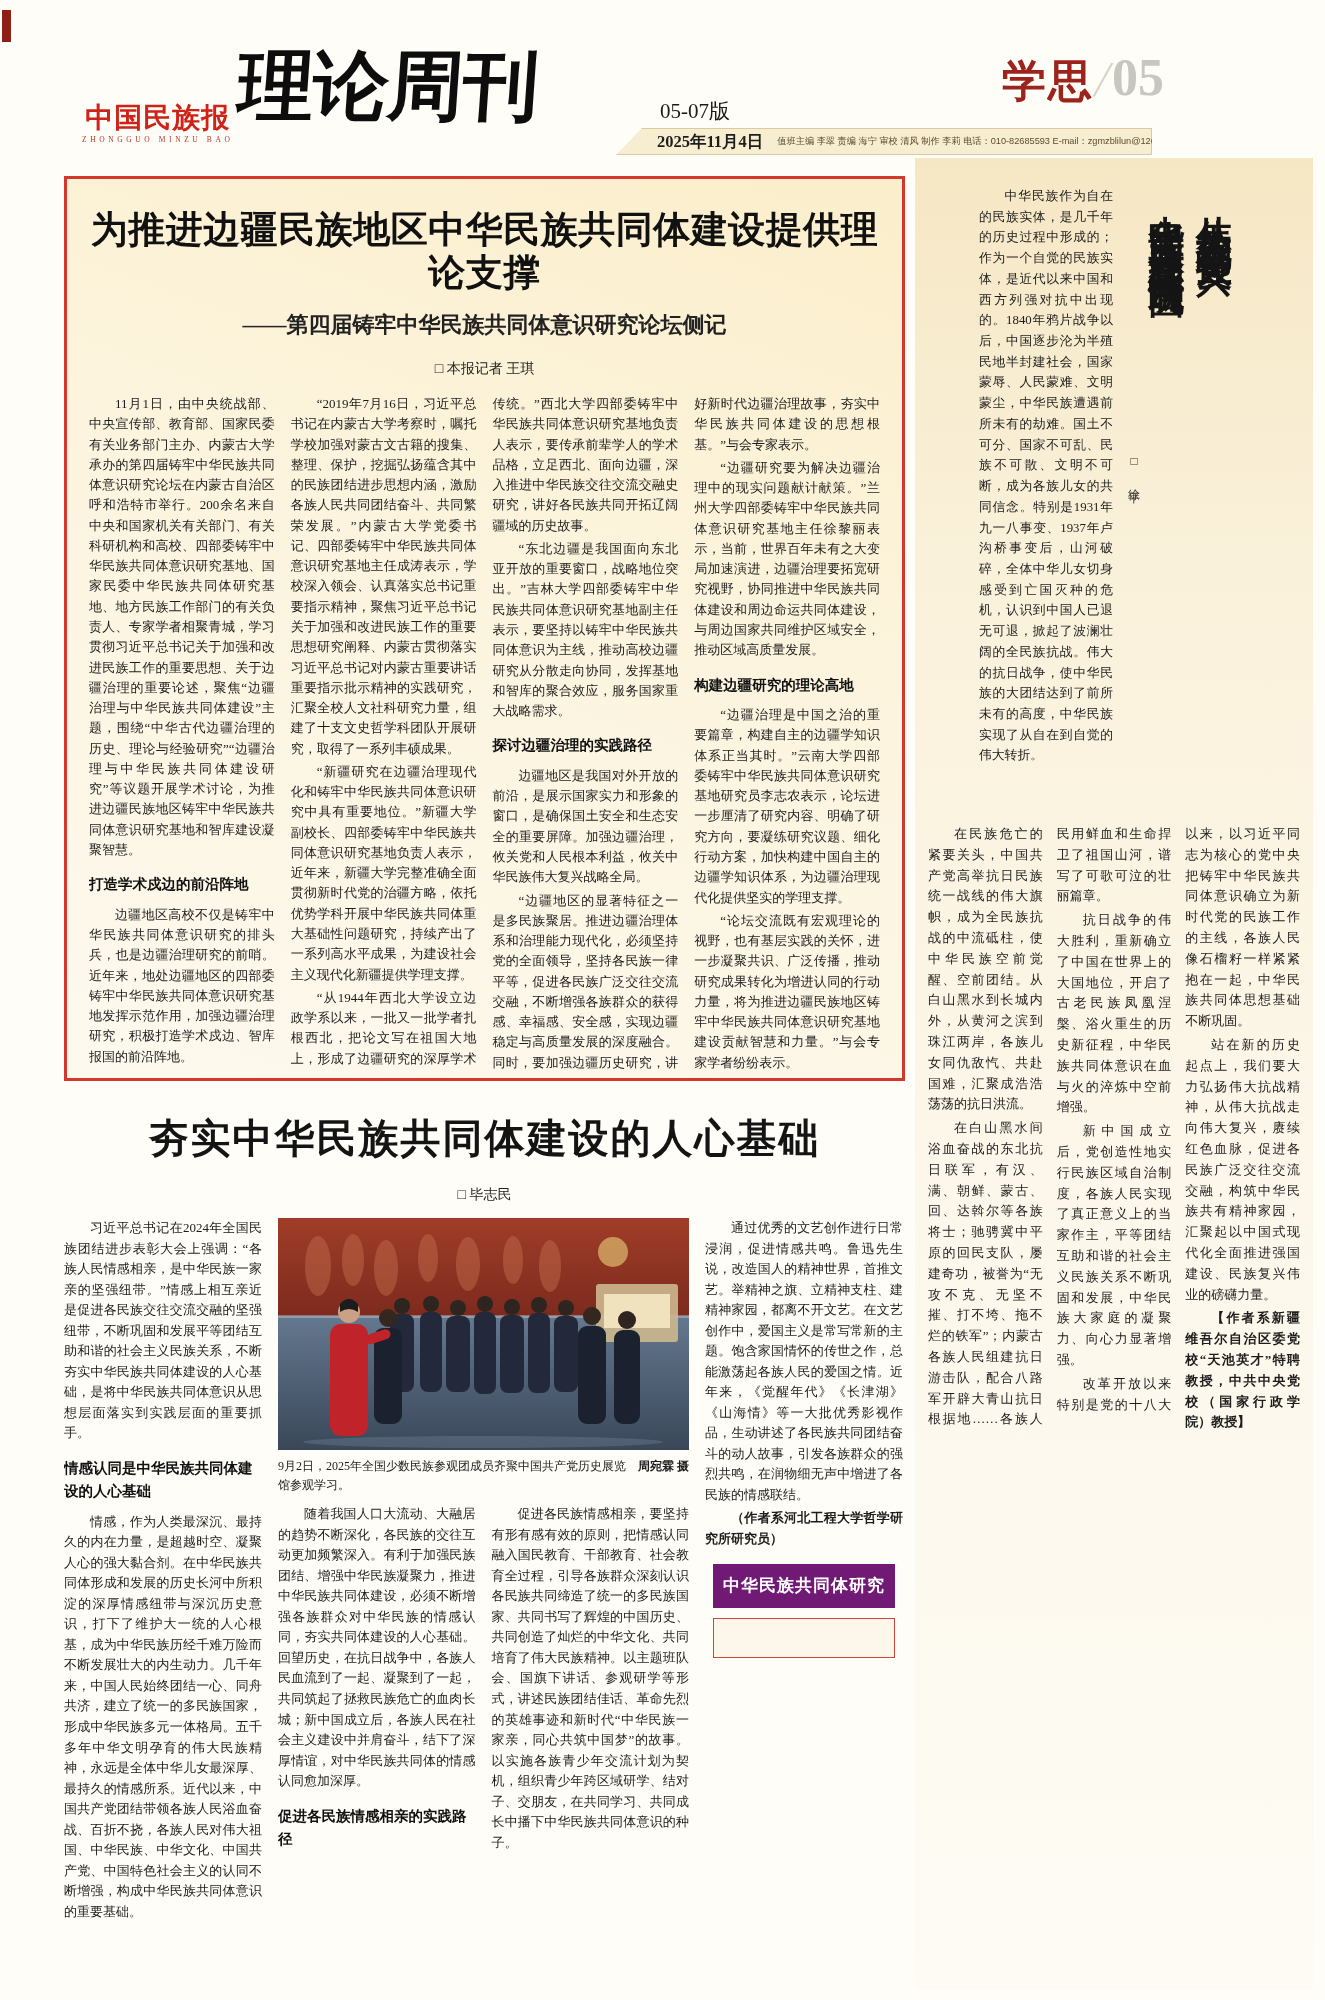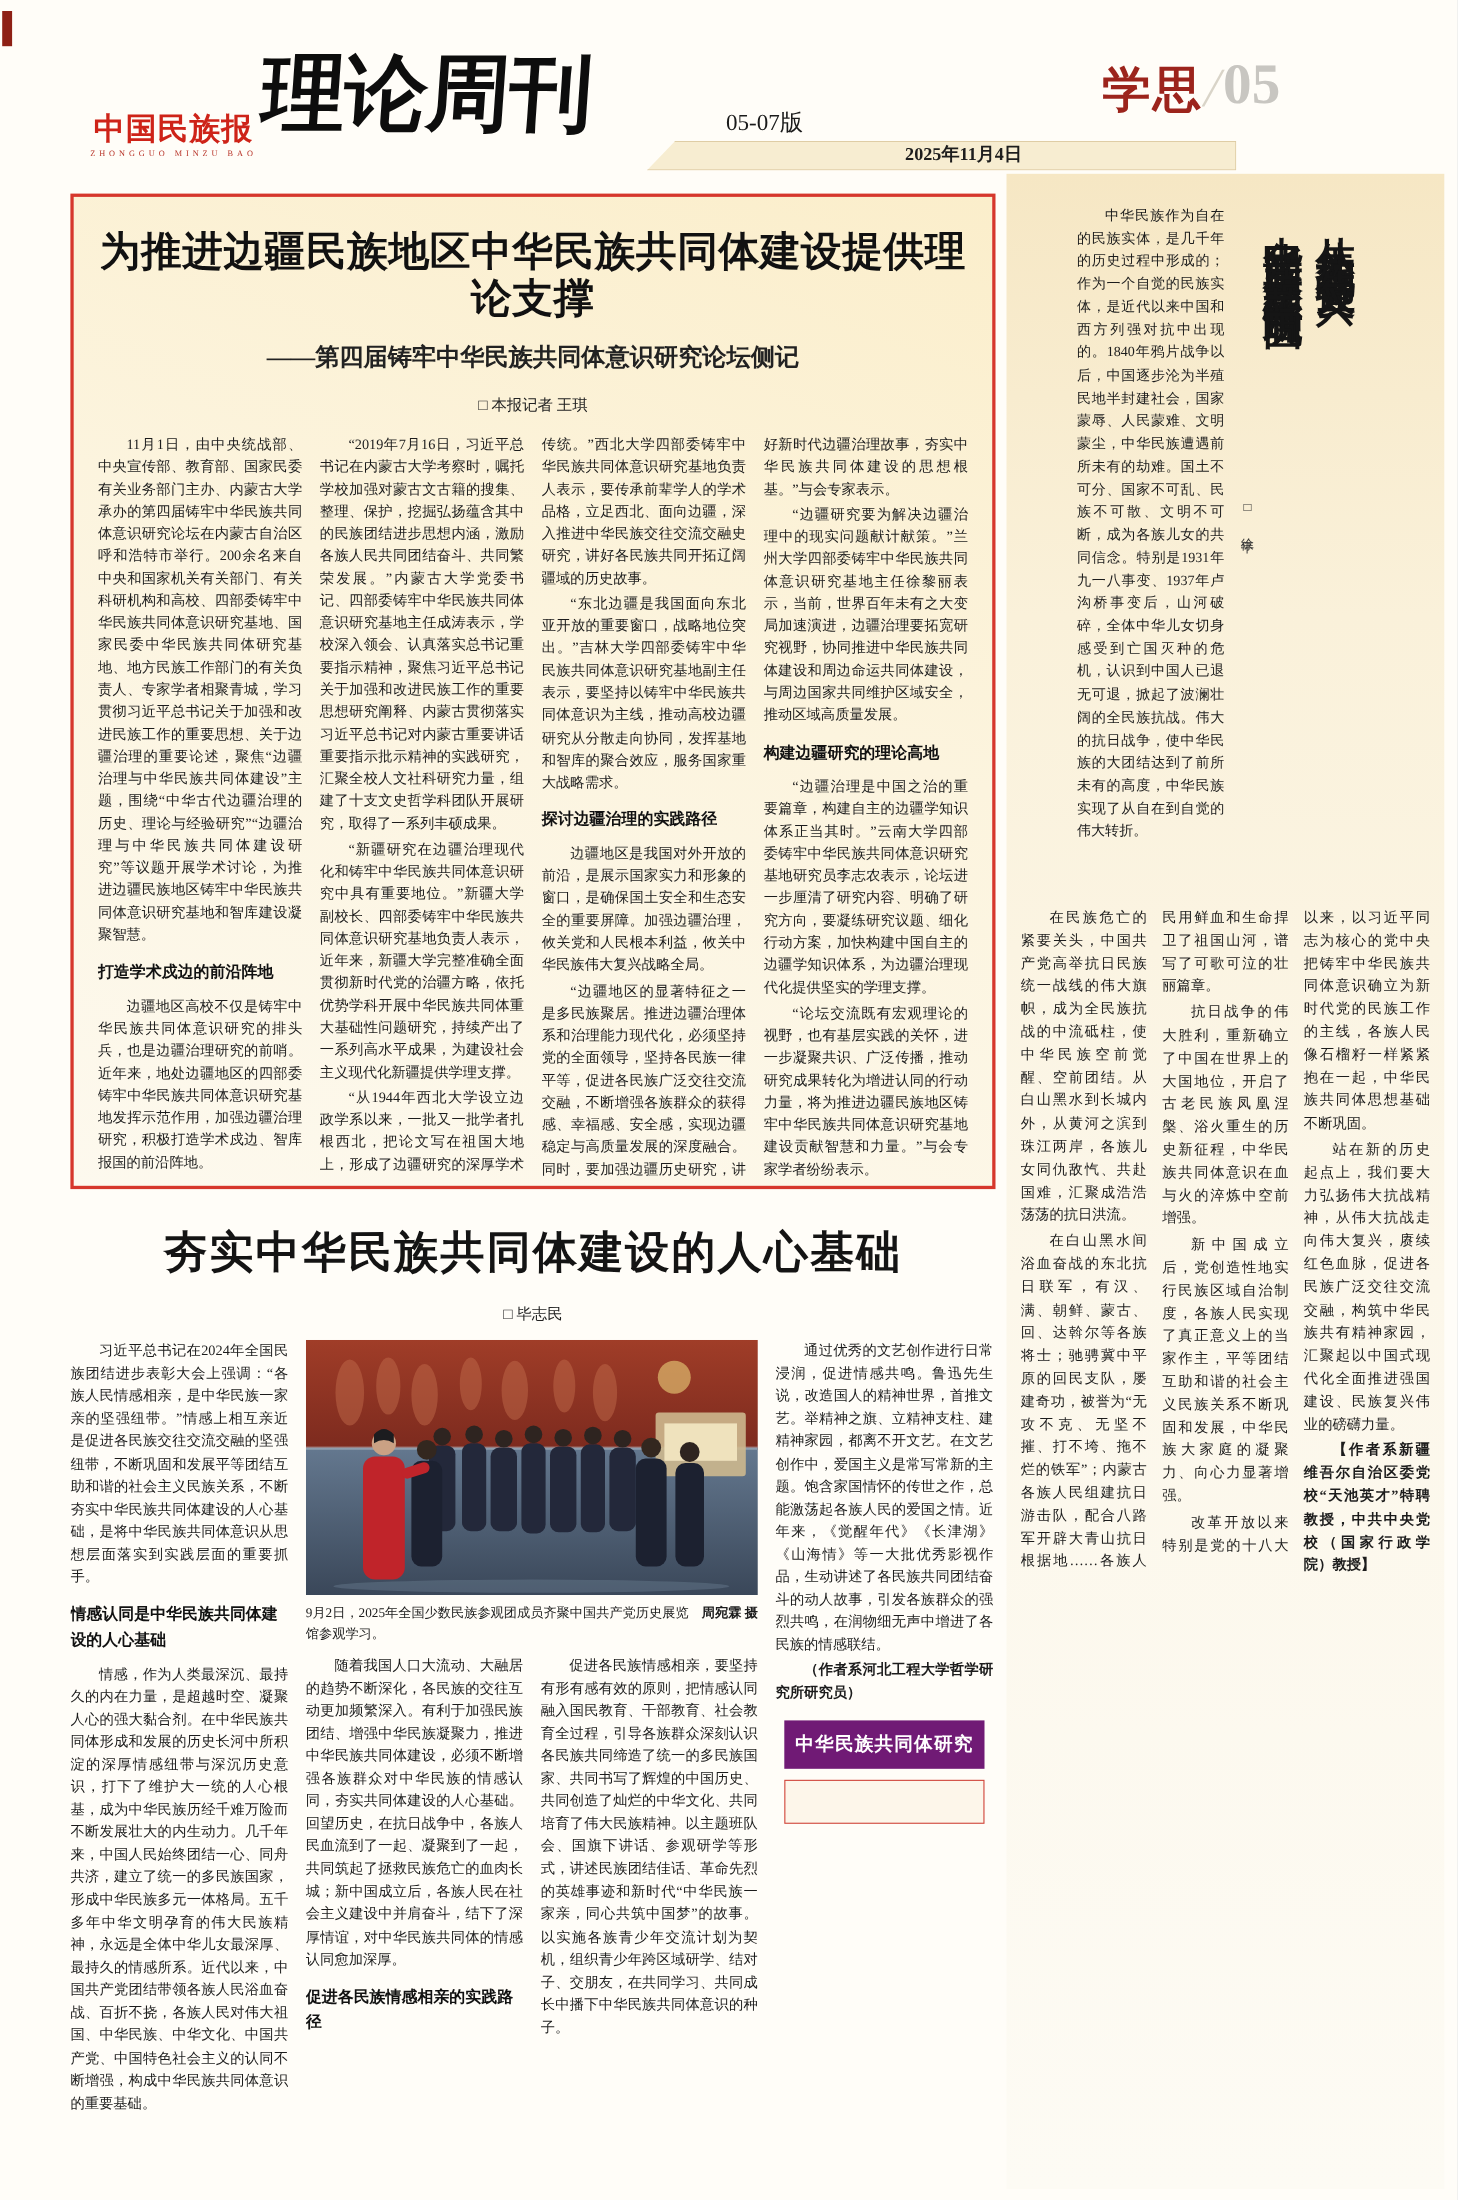--- a/index.html
+++ b/index.html
@@ -12,23 +12,23 @@
   .logo{position:absolute;left:82px;top:104px;text-align:center;}
   .logo .cn{font-size:28px;font-weight:bold;color:#ce2318;letter-spacing:1px;line-height:1;}
   .logo .py{font-size:7.5px;letter-spacing:3.6px;color:#b8352a;margin-top:3px;}
   .weekly{position:absolute;left:238px;top:48px;font-size:76px;font-weight:900;color:#0d0d0d;
           letter-spacing:-1px;transform:skewX(-4deg);line-height:1;}
   .pagerange{position:absolute;left:660px;top:97px;font-size:21px;color:#1a1a1a;}
   .sectionmark{position:absolute;left:1002px;top:52px;display:flex;align-items:flex-end;line-height:1;}
   .sectionmark .sec{font-size:44px;font-weight:900;color:#9c241c;letter-spacing:2px;}
   .sectionmark .slash{font-size:50px;color:#d9d4c8;margin:0 2px;font-weight:400;transform:skewX(-12deg);}
   .sectionmark .num{font-size:52px;font-weight:900;color:#c8c6c1;}
-  .datebar{position:absolute;left:588px;top:128px;width:536px;height:27px;background:#f7edd1;
+  .datebar{position:absolute;left:616px;top:128px;width:536px;height:27px;background:#f7edd1;
            border:1px solid #dcc9a0;clip-path:polygon(26px 0,100% 0,100% 100%,0 100%);
-           display:flex;align-items:center;padding-left:40px;gap:14px;flex-direction:column;}
+           display:flex;align-items:center;padding-left:40px;gap:14px;}
   .datebar .date{font-size:16.5px;font-weight:bold;color:#1d1d1d;white-space:nowrap;}
   .datebar .staff{font-size:9.2px;color:#5d4c2a;font-family:"Liberation Sans","DejaVu Sans",sans-serif;white-space:nowrap;}
 
   
   .main-box{position:absolute;left:64px;top:176px;width:841px;height:905px;
             border:3px solid #d6372c;background:linear-gradient(200deg,#fbeecb 0%,#fcf4de 45%,#fdf9ee 100%);
             overflow:hidden;}
   .main-box h1{margin:30px 18px 0;text-align:center;font-size:37px;font-weight:900;color:#111;
                letter-spacing:0.5px;line-height:1.15;}
   .main-box h2{margin:16px 0 0;text-align:center;font-size:22px;font-weight:700;color:#222;}

